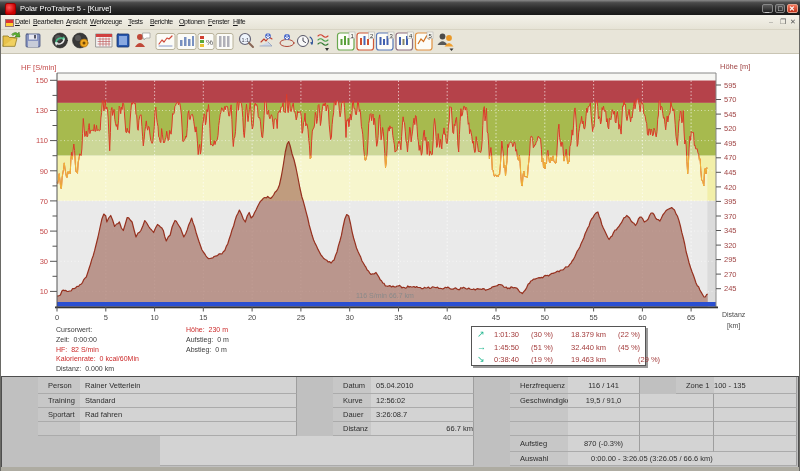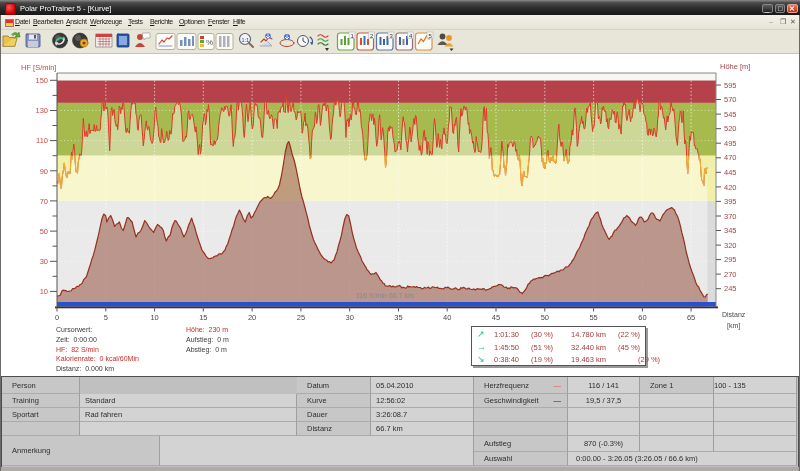--- a/index.html
+++ b/index.html
@@ -12,21 +12,21 @@
 #chartarea{left:0;top:54px;width:800px;height:278px;background:#fff;}
 .inf{font-size:7px;color:#3c3c3c;}
 .infr{font-size:7px;color:#cc2a2a;}
 #legend{left:471px;top:326px;width:175px;height:40px;background:#fff;border:1.5px solid #555;box-shadow:2px 2px 0 #9a9a9a;box-sizing:border-box;}
 .lg{position:absolute;font-size:7.5px;color:#a33b3b;}
 .ar{position:absolute;font-size:9px;color:#27b892;}
 #tablebg{left:0;top:376px;width:800px;height:95px;background:#c0c0c0;}
 #btm{left:0;top:467px;width:800px;height:4px;background:#aeaca2;}
 .cell{position:absolute;box-sizing:border-box;border-right:1px solid #9e9e9e;border-bottom:1px solid #ababab;font-size:7.5px;color:#2e2e2e;padding-left:5px;overflow:hidden;white-space:nowrap;}
 .lab{padding-left:10px !important;}
-.lab{background:#c7c7c7;}
+.lab{background:#c7c7c7;margin-left:36px;}
 .val{background:#d3d3d3;}
 svg text{font-family:"Liberation Sans",sans-serif;}
 .lax{font-size:7.5px;fill:#c44a4a;}
 .rax{font-size:7.5px;fill:#a04545;}
 .xax{font-size:7.5px;fill:#4a4a4a;}
 .tick{stroke:#555;stroke-width:1;}
 .vg{stroke:#fff;stroke-width:1;stroke-dasharray:1.5,2;opacity:0.62;}
 .hg{stroke:#fff;stroke-width:1;stroke-dasharray:1,2.5;opacity:0.55;}
 </style></head><body>
 
@@ -334,67 +334,67 @@
 <div class="abs infr" style="left:186px;top:325.5px;">Höhe:&nbsp; 230 m</div>
 <div class="abs inf" style="left:186px;top:335.5px;">Aufstieg:&nbsp; 0 m</div>
 <div class="abs inf" style="left:186px;top:345.5px;">Abstieg:&nbsp; 0 m</div>
 
 <div class="abs" id="legend"></div>
 <div class="abs ar" style="left:477px;top:329px;">↗</div>
 <div class="abs ar" style="left:477px;top:341.5px;">→</div>
 <div class="abs ar" style="left:477px;top:354px;">↘</div>
 <div class="abs lg" style="left:494px;top:330px;">1:01:30</div>
 <div class="abs lg" style="left:531px;top:330px;">(30 %)</div>
-<div class="abs lg" style="left:571px;top:330px;">14.780 km</div>
+<div class="abs lg" style="left:571px;top:330px;">18.379 km</div>
 <div class="abs lg" style="left:618px;top:330px;">(22 %)</div>
 <div class="abs lg" style="left:494px;top:342.5px;text-align:center;">1:45:50</div>
 <div class="abs lg" style="left:531px;top:342.5px;">(51 %)</div>
 <div class="abs lg" style="left:571px;top:342.5px;">32.440 km</div>
 <div class="abs lg" style="left:618px;top:342.5px;">(45 %)</div>
 <div class="abs lg" style="left:494px;top:355px;">0:38:40</div>
 <div class="abs lg" style="left:531px;top:355px;">(19 %)</div>
 <div class="abs lg" style="left:571px;top:355px;">19.463 km</div>
 <div class="abs lg" style="left:618px;top:355px;padding-left:20px;">(29 %)</div>
 
 <div class="abs" id="tablebg">
     <div class="cell lab" style="left:2px;top:1px;width:78px;height:17px;line-height:17px;">Person</div>
+    <div class="cell val" style="left:80px;top:1px;width:217px;height:17px;line-height:17px;">Rainer Vetterlein</div>
     <div class="cell lab" style="left:2px;top:18px;width:78px;height:14px;line-height:14px;">Training</div>
     <div class="cell val" style="left:80px;top:18px;width:217px;height:14px;line-height:14px;">Standard</div>
     <div class="cell lab" style="left:2px;top:32px;width:78px;height:14px;line-height:14px;">Sportart</div>
     <div class="cell val" style="left:80px;top:32px;width:217px;height:14px;line-height:14px;">Rad fahren</div>
     <div class="cell lab" style="left:2px;top:46px;width:78px;height:14px;line-height:14px;"></div>
     <div class="cell val" style="left:80px;top:46px;width:217px;height:14px;line-height:14px;"></div>
-    <div class="cell lab" style="left:2px;top:60px;width:158px;height:30px;line-height:30px;">Anmerkung</div>
     <div class="cell val" style="left:160px;top:60px;width:314px;height:30px;line-height:30px;"></div>
     <div class="cell lab" style="left:297px;top:1px;width:74px;height:17px;line-height:17px;">Datum</div>
     <div class="cell val" style="left:371px;top:1px;width:103px;height:17px;line-height:17px;">05.04.2010</div>
     <div class="cell lab" style="left:297px;top:18px;width:74px;height:14px;line-height:14px;">Kurve</div>
     <div class="cell val" style="left:371px;top:18px;width:103px;height:14px;line-height:14px;">12:56:02</div>
     <div class="cell lab" style="left:297px;top:32px;width:74px;height:14px;line-height:14px;">Dauer</div>
     <div class="cell val" style="left:371px;top:32px;width:103px;height:14px;line-height:14px;">3:26:08.7</div>
     <div class="cell lab" style="left:297px;top:46px;width:74px;height:14px;line-height:14px;">Distanz</div>
-    <div class="cell val" style="left:371px;top:46px;width:103px;height:14px;line-height:14px;">66.7 km</div>
+    <div class="cell val" style="left:371px;top:46px;width:103px;height:14px;line-height:14px;text-align:right;">66.7 km</div>
     <div class="cell lab" style="left:474px;top:1px;width:94px;height:17px;line-height:17px;">Herzfrequenz<span style="float:right;margin-right:6px;color:#d77;font-weight:bold;">—</span></div>
     <div class="cell val" style="left:568px;top:1px;width:72px;height:17px;line-height:17px;text-align:center;padding-left:0;">116 / 141</div>
     <div class="cell lab" style="left:640px;top:1px;width:74px;height:17px;line-height:17px;">Zone 1</div>
     <div class="cell val" style="left:714px;top:1px;width:83px;height:17px;line-height:17px;text-align:left;padding-left:0;">100 - 135</div>
     <div class="cell lab" style="left:474px;top:18px;width:94px;height:14px;line-height:14px;">Geschwindigkeit<span style="float:right;margin-right:6px;color:#35a;font-weight:bold;">—</span></div>
-    <div class="cell val" style="left:568px;top:18px;width:72px;height:14px;line-height:14px;text-align:center;padding-left:0;">19,5 / 37,5</div>
+    <div class="cell val" style="left:568px;top:18px;width:72px;height:14px;line-height:14px;text-align:center;padding-left:0;">19,5 / 91,0</div>
     <div class="cell val" style="left:640px;top:18px;width:74px;height:14px;line-height:14px;"></div>
     <div class="cell val" style="left:714px;top:18px;width:83px;height:14px;line-height:14px;"></div>
     <div class="cell lab" style="left:474px;top:32px;width:94px;height:14px;line-height:14px;"></div>
     <div class="cell val" style="left:568px;top:32px;width:72px;height:14px;line-height:14px;text-align:center;padding-left:0;"></div>
     <div class="cell val" style="left:640px;top:32px;width:74px;height:14px;line-height:14px;"></div>
     <div class="cell val" style="left:714px;top:32px;width:83px;height:14px;line-height:14px;"></div>
     <div class="cell lab" style="left:474px;top:46px;width:94px;height:14px;line-height:14px;"></div>
     <div class="cell val" style="left:568px;top:46px;width:72px;height:14px;line-height:14px;text-align:center;padding-left:0;"></div>
     <div class="cell val" style="left:640px;top:46px;width:74px;height:14px;line-height:14px;"></div>
     <div class="cell val" style="left:714px;top:46px;width:83px;height:14px;line-height:14px;"></div>
     <div class="cell lab" style="left:474px;top:60px;width:94px;height:16px;line-height:16px;">Aufstieg</div>
     <div class="cell val" style="left:568px;top:60px;width:72px;height:16px;line-height:16px;text-align:center;padding-left:0;">870 (-0.3%)</div>
     <div class="cell val" style="left:640px;top:60px;width:74px;height:16px;line-height:16px;"></div>
     <div class="cell val" style="left:714px;top:60px;width:83px;height:16px;line-height:16px;"></div>
     <div class="cell lab" style="left:474px;top:76px;width:94px;height:14px;line-height:14px;">Auswahl</div>
-    <div class="cell val" style="left:568px;top:76px;width:229px;height:14px;line-height:14px;text-align:left;"><span style="margin-left:3px">0:00.00 - 3:26.05 (3:26.05 / 66.6 km)</span></div>
+    <div class="cell val" style="left:568px;top:76px;width:229px;height:14px;line-height:14px;text-align:left;"><span style="margin-left:18px">0:00.00 - 3:26.05 (3:26.05 / 66.6 km)</span></div>
     <div class="abs" style="left:1px;top:0px;width:796px;height:90px;border:1.5px solid #4e4e4e;pointer-events:none;"></div>
   </div>
 <div class="abs" id="btm"></div>
 <div class="abs" style="left:0;top:15px;width:1px;height:456px;background:#6a6a66;"></div>
 <div class="abs" style="left:799px;top:15px;width:1px;height:456px;background:#6a6a66;"></div>
 </body></html>

